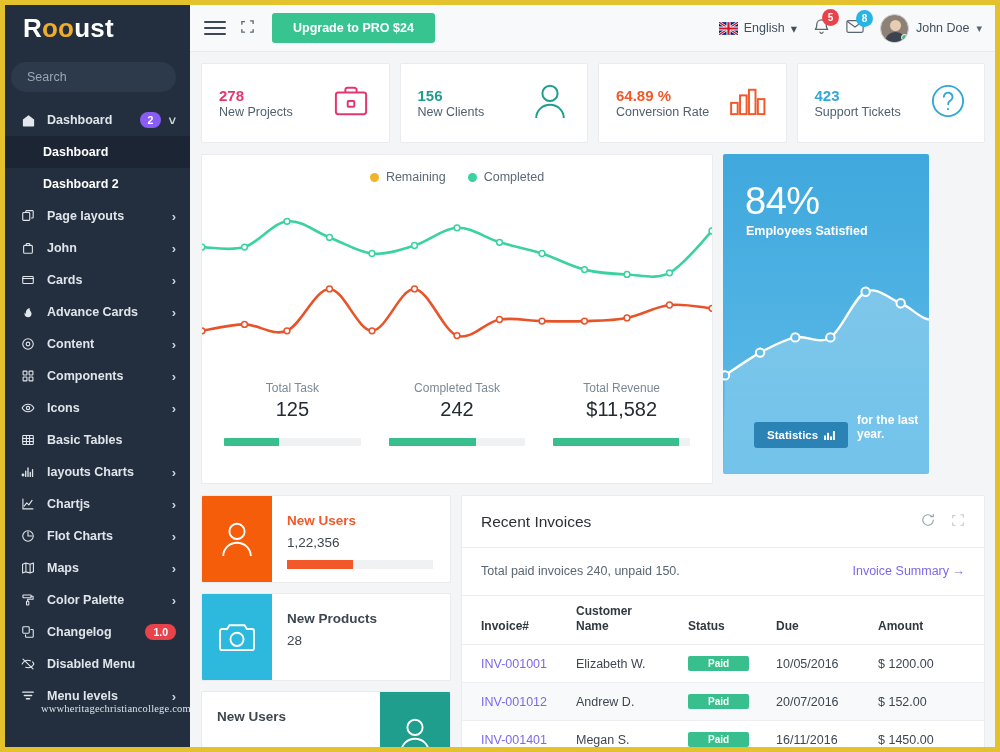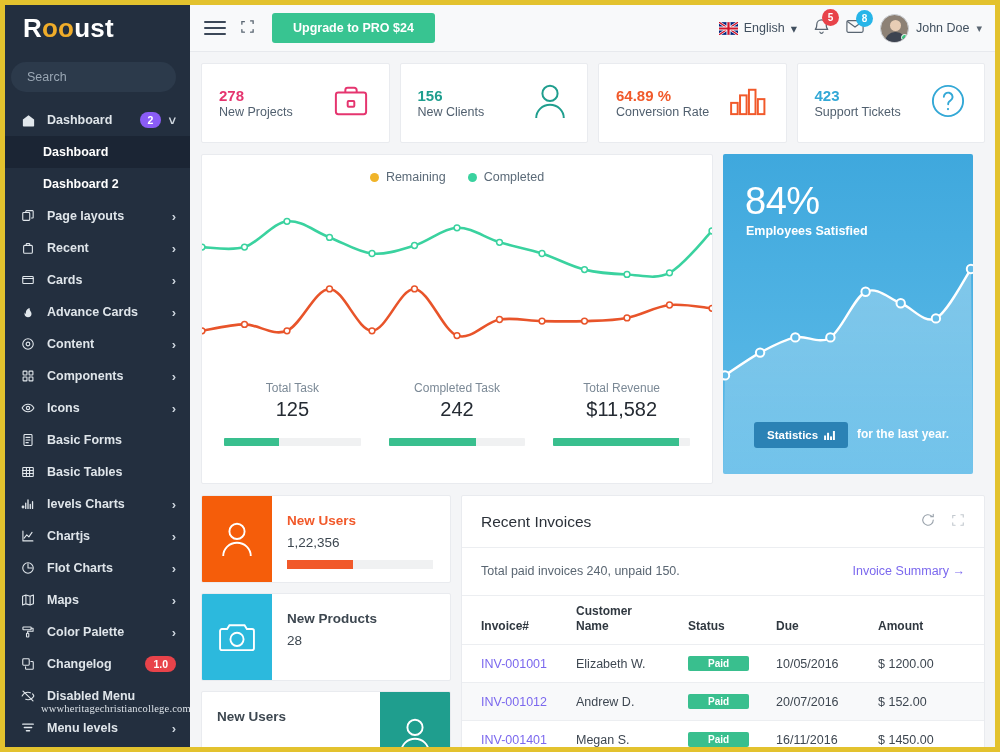--- a/index.html
+++ b/index.html
@@ -165,21 +165,21 @@
   .tot { flex: 1; text-align: center; }
   .tot .t-lbl { font-size: 12px; color: #7b8996; }
   .tot .t-val { font-size: 20px; color: #252b33; margin-top: 3px; }
   .prog {
     height: 8px; background: #f0f1f2; border-radius: 1px;
     margin: 17px 14px 0 14px; overflow: hidden;
   }
   .prog > i { display: block; height: 100%; background: #39bf8e; }
 
   .blue-card {
-    width: 250px; height: 320px; position: relative; overflow: hidden;
+    width: 206px; height: 320px; position: relative; overflow: hidden;
     background: linear-gradient(180deg, #3fa8dd 0%, #52b4e4 60%, #5fbbe8 100%);
     border-radius: 2px;
   }
   .bc-pct { position: absolute; left: 22px; top: 26px; font-size: 38px; color: #fff; font-weight: normal; letter-spacing: -0.5px; }
   .bc-sub { position: absolute; left: 23px; top: 70px; font-size: 12.5px; color: #fff; font-weight: bold; }
   .bc-btn {
     position: absolute; left: 31px; bottom: 26px;
     background: #2b82b5; color: #fff; border: none;
     border-radius: 3px; font-size: 11.5px; font-weight: bold;
     padding: 7px 13px; display: flex; align-items: center; gap: 6px;
@@ -277,21 +277,21 @@
           <span class="lbl">Page layouts</span>
           <span class="chev">›</span>
         </div>
         <div class="nav-item">
           <span class="ico">
             <svg width="14" height="14" viewBox="0 0 16 16" fill="none" stroke="#e1e7ec" stroke-width="1.25" stroke-linecap="round" stroke-linejoin="round">
               <rect x="3" y="5" width="10" height="9" rx="1.2"></rect>
               <path d="M6 5V3.6a.8.8 0 01.8-.8h2.4a.8.8 0 01.8.8V5"></path>
             </svg>
           </span>
-          <span class="lbl">Recent</span>
+          <span class="lbl">John</span>
           <span class="chev">›</span>
         </div>
         <div class="nav-item">
           <span class="ico">
             <svg width="14" height="14" viewBox="0 0 16 16" fill="none" stroke="#e1e7ec" stroke-width="1.25" stroke-linecap="round" stroke-linejoin="round">
               <rect x="2" y="4" width="12" height="8" rx="1"></rect>
               <path d="M2 6.2h12"></path>
             </svg>
           </span>
           <span class="lbl">Cards</span>
@@ -334,43 +334,34 @@
               <path d="M1.3 8S3.6 3.8 8 3.8 14.7 8 14.7 8 12.4 12.2 8 12.2 1.3 8 1.3 8z"></path>
               <circle cx="8" cy="8" r="1.9"></circle>
             </svg>
           </span>
           <span class="lbl">Icons</span>
           <span class="chev">›</span>
         </div>
         <div class="nav-item">
           <span class="ico">
             <svg width="14" height="14" viewBox="0 0 16 16" fill="none" stroke="#e1e7ec" stroke-width="1.25" stroke-linecap="round" stroke-linejoin="round">
-              <rect x="3.4" y="1.8" width="9.2" height="12.4" rx="1"></rect>
-              <path d="M5.7 5h4.6M5.7 8h4.6M5.7 11h2.6"></path>
-            </svg>
-          </span>
-          <span class="lbl">Basic Forms</span>
-        </div>
-        <div class="nav-item">
-          <span class="ico">
-            <svg width="14" height="14" viewBox="0 0 16 16" fill="none" stroke="#e1e7ec" stroke-width="1.25" stroke-linecap="round" stroke-linejoin="round">
               <rect x="2" y="2.8" width="12" height="10.4" rx=".7"></rect>
               <path d="M2 6.2h12M2 9.8h12M6.2 2.8v10.4M9.8 2.8v10.4"></path>
             </svg>
           </span>
           <span class="lbl">Basic Tables</span>
         </div>
         <div class="nav-item">
           <span class="ico">
             <svg width="14" height="14" viewBox="0 0 16 16" fill="none" stroke="#e1e7ec" stroke-width="1.25" stroke-linecap="round" stroke-linejoin="round">
               <circle cx="2.3" cy="11.4" r="1"></circle>
               <path d="M5.4 13V7M8 13V3.4M10.6 13V8.6M13.2 13V5.4" stroke-width="1.5"></path>
             </svg>
           </span>
-          <span class="lbl">levels Charts</span>
+          <span class="lbl">layouts Charts</span>
           <span class="chev">›</span>
         </div>
         <div class="nav-item">
           <span class="ico">
             <svg width="14" height="14" viewBox="0 0 16 16" fill="none" stroke="#e1e7ec" stroke-width="1.25" stroke-linecap="round" stroke-linejoin="round">
               <path d="M2.2 2.4v11.2h11.4"></path>
               <path d="M3.6 10.4l3-3.6 2.4 2.2 3.6-5.2"></path>
             </svg>
           </span>
           <span class="lbl">Chartjs</span>

